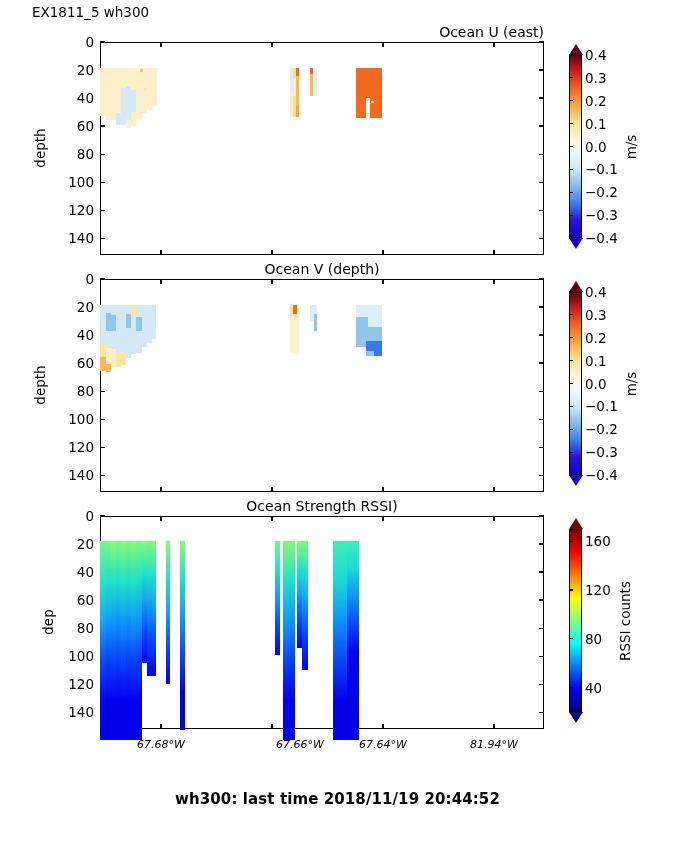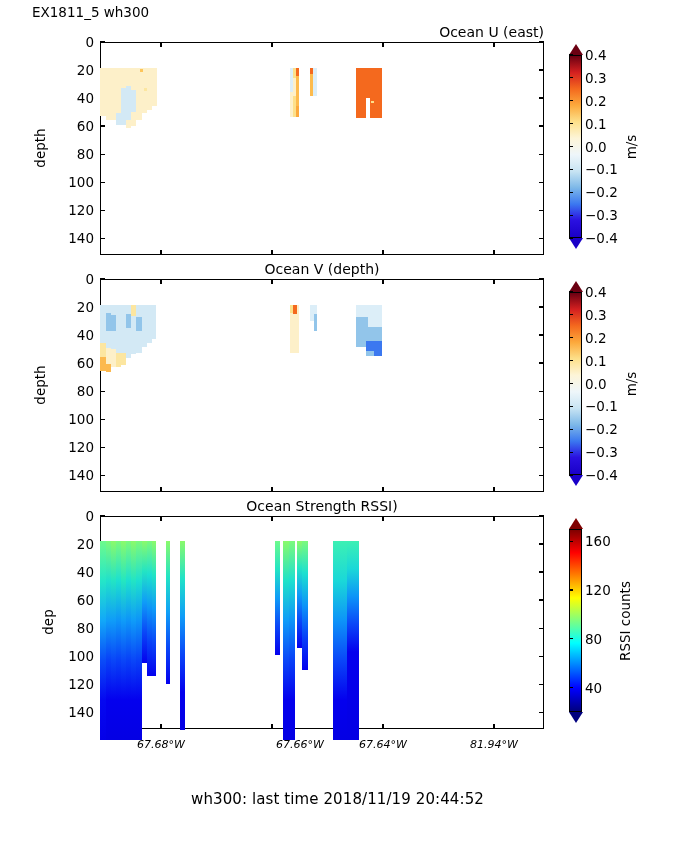--- a/index.html
+++ b/index.html
@@ -23,21 +23,21 @@
     font-size: 13.5px;
     white-space: nowrap;
   }
 
   
   #fig-bottom-title {
     left: 0; top: 790px;
     width: 675px;
     text-align: center;
     font-size: 15px;
-    font-weight: normal;
+    font-weight: bold;
     letter-spacing: 0.1px;
   }
 
   
   .axes {
     position: absolute;
     box-sizing: border-box;
     border: 1.2px solid #000;
     background: #ffffff;
     overflow: hidden;

